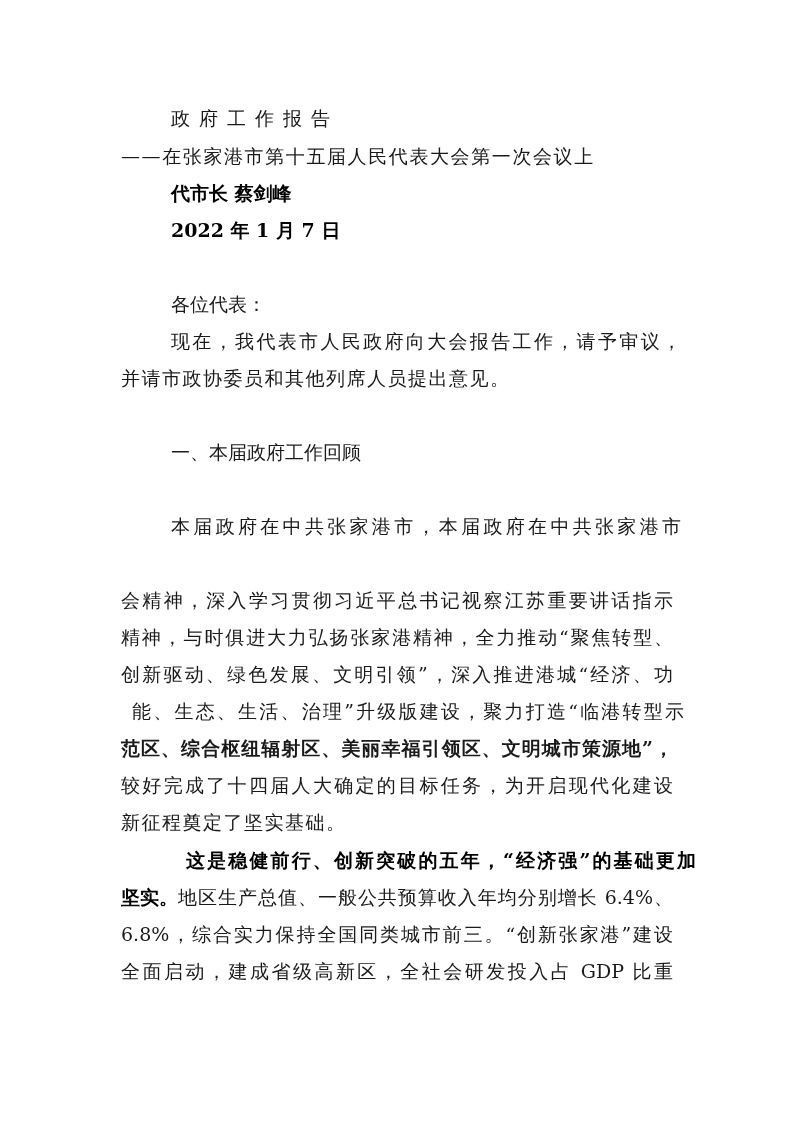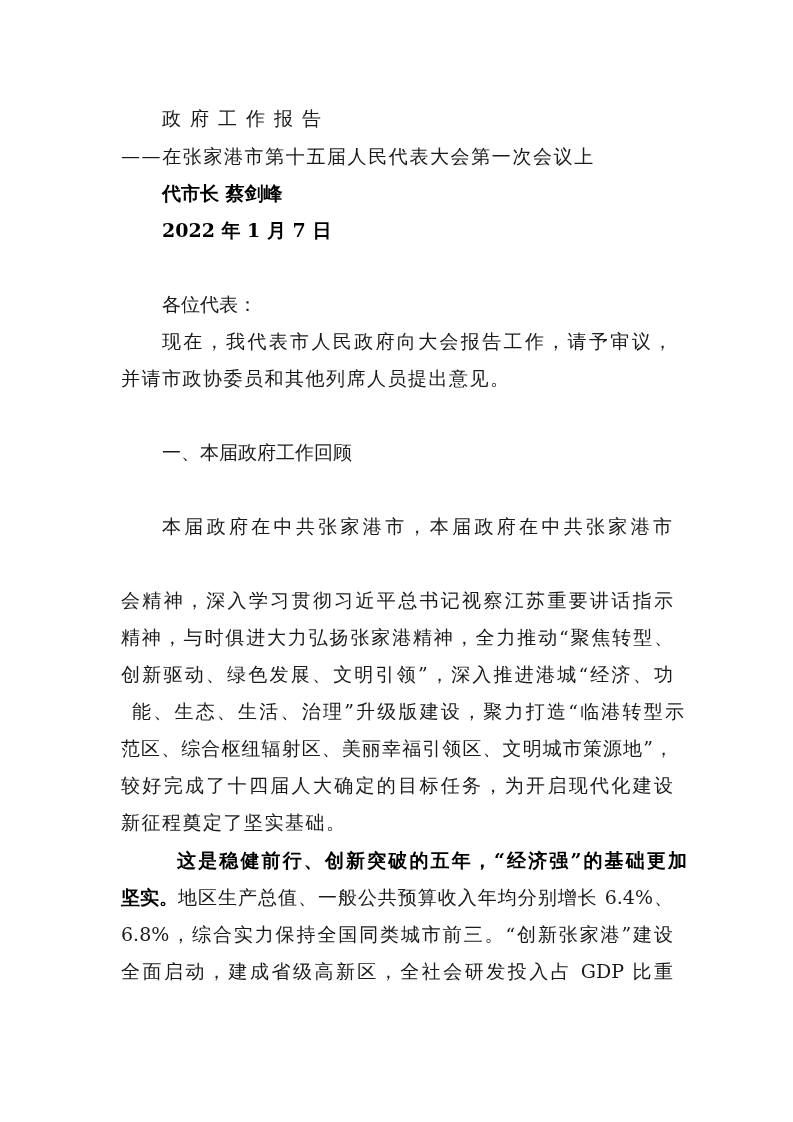--- a/index.html
+++ b/index.html
@@ -3,21 +3,21 @@
 <meta charset="utf-8">
 <style>
   html, body { margin: 0; padding: 0; background: #ffffff; }
   body { width: 793px; height: 1122px; position: relative; overflow: hidden;
          font-family: "DejaVu Serif", "Liberation Serif", serif; color: #1a1a1a; }
   .page { position: absolute; left: 0; top: 0; width: 793px; height: 1122px; }
   .line { position: absolute; left: 121px; width: 552px; height: 30px;
           font-size: 19px; line-height: 30px; white-space: nowrap;
           text-align: justify; text-align-last: justify; }
   .line.noj { text-align: left; text-align-last: left; }
-  .ind { left: 162px; width: 510px; }
+  .ind { left: 171px; width: 510px; }
   .bold { font-weight: bold; color: #000; }
   .title { letter-spacing: 9px; }
   .b { font-weight: bold; color: #000; text-align: center; }
 </style>
 </head>
 <body>
 
 <div class="page">
 
   <div class="line ind noj title" style="top:103px;">政府工作报告</div>
@@ -29,21 +29,21 @@
   <div class="line noj" style="top:363px; letter-spacing:1.5px;">并请市政协委员和其他列席人员提出意见。</div>
   <div class="line ind" style="top:326px;">现在，我代表市人民政府向大会报告工作，请予审议，</div>
 
   <div class="line ind noj" style="top:437px;">一、本届政府工作回顾</div>
 
   <div class="line ind" style="top:511px;">本届政府在中共张家港市，本届政府在中共张家港市</div>
   <div class="line" style="top:585px;">会精神，深入学习贯彻习近平总书记视察江苏重要讲话指示</div>
   <div class="line" style="top:622px;">精神，与时俱进大力弘扬张家港精神，全力推动“聚焦转型、</div>
   <div class="line" style="top:659px;">创新驱动、绿色发展、文明引领”，深入推进港城“经济、功</div>
   <div class="line" style="top:696px;margin-left:11px;">能、生态、生活、治理”升级版建设，聚力打造“临港转型示</div>
-  <div class="line" style="top:733px;">范区、综合枢纽辐射区、美丽幸福引领区、文明城市策源地”，</div>
+  <div class="line" style="top:733px;font-weight:bold;">范区、综合枢纽辐射区、美丽幸福引领区、文明城市策源地”，</div>
   <div class="line" style="top:770px;">较好完成了十四届人大确定的目标任务，为开启现代化建设</div>
   <div class="line noj" style="top:807px; letter-spacing:1.5px;">新征程奠定了坚实基础。</div>
 
   <div class="line ind bold" style="top:845px;margin-left:15px;">这是稳健前行、创新突破的五年，“经济强”的基础更加</div>
   <div class="line" style="top:882px; display:flex; justify-content:space-between; text-align:left; text-align-last:left;">
     <span class="b">坚实。</span>
     <span style="flex:1; text-align:justify; text-align-last:justify;">地区生产总值、一般公共预算收入年均分别增长 6.4%、</span>
   </div>
   <div class="line" style="top:919px;">6.8%，综合实力保持全国同类城市前三。“创新张家港”建设</div>
   <div class="line" style="top:956px;">全面启动，建成省级高新区，全社会研发投入占 GDP 比重</div>

